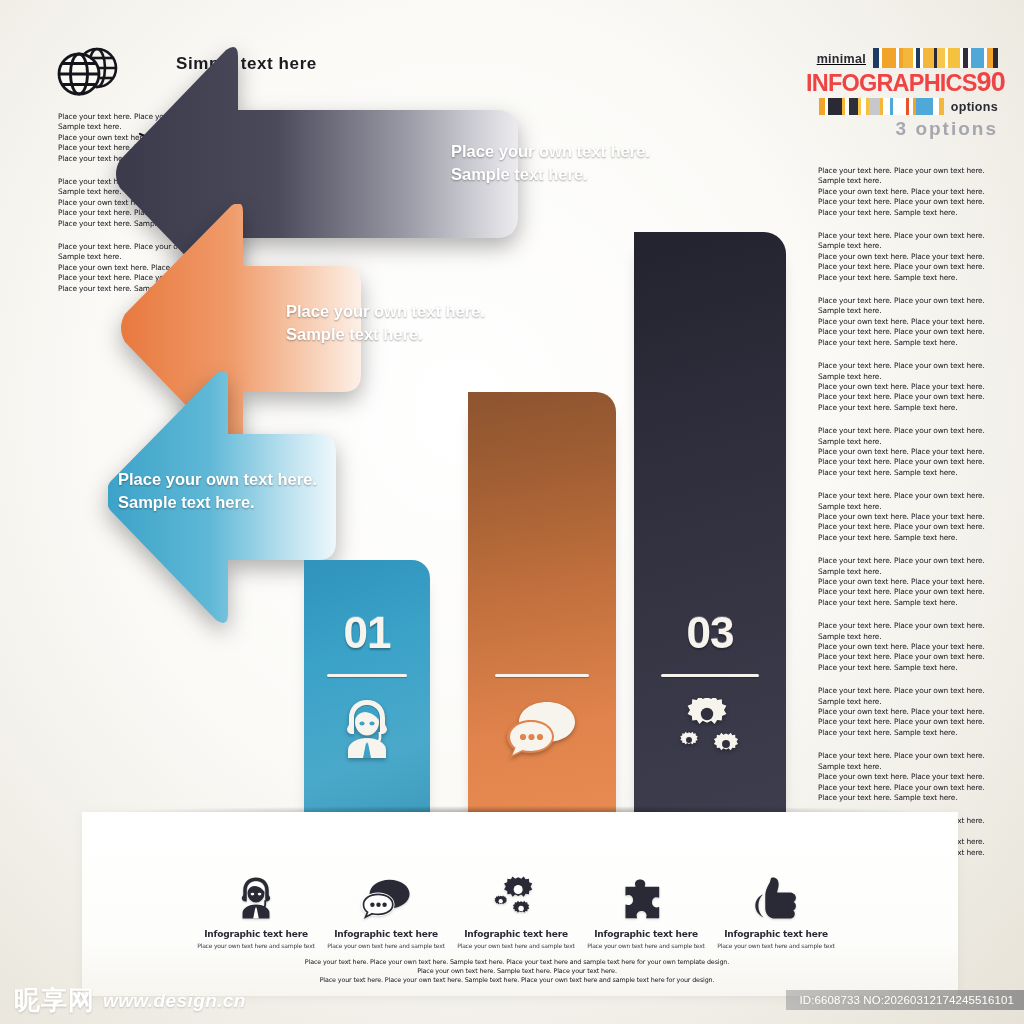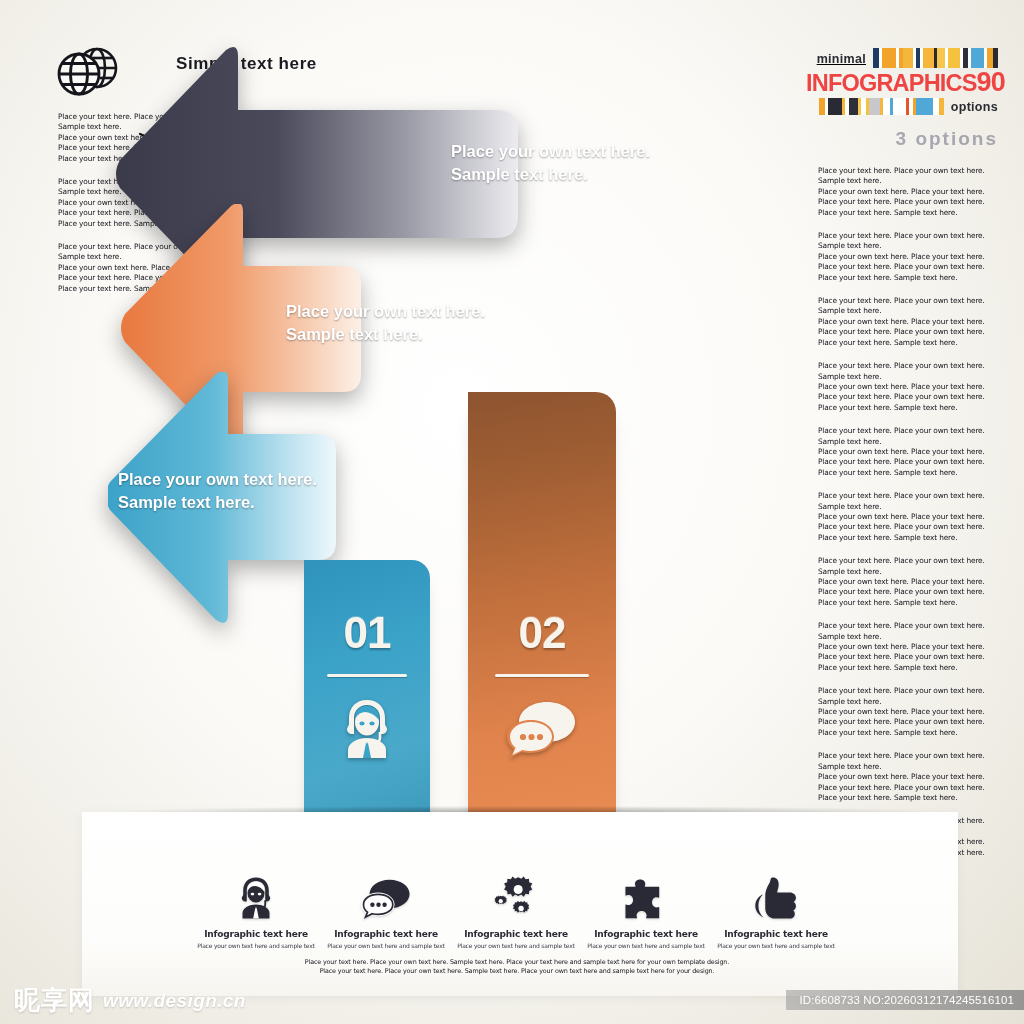--- a/index.html
+++ b/index.html
@@ -44,21 +44,21 @@
   #logo-main {
     font-size: 23.5px; font-weight: bold; color: #ef4444;
     letter-spacing: -0.8px; line-height: 28px; white-space: nowrap;
   }
   #logo-main .num { font-size: 27px; }
   #logo-row-3 { display: flex; align-items: center; justify-content: flex-end; gap: 7px; margin-top: 1px; }
   #logo-row-3 .bars { width: 125px; height: 17px; }
   #logo-template { font-size: 12.5px; color: #2b2b33; font-weight: bold; letter-spacing: .3px; }
   #logo-options {
     font-size: 19px; font-weight: bold; color: #9a9aa6;
-    letter-spacing: 2px; margin-top: 13px; opacity: .85;
+    letter-spacing: 2px; margin-top: 3px; opacity: .85;
   }
 
   
   #diagram { position: absolute; left: 8px; top: 0; width: 1024px; height: 880px; }
 
   
   .column { position: absolute; overflow: hidden; }
   #col-01 { left: 296px; top: 560px; width: 126px; height: 252px;
             border-radius: 0 18px 0 0;
             background: linear-gradient(160deg, #2f93bb 0%, #3ba2c8 38%, #4aa9ca 75%, #3f9cbe 100%);
@@ -402,23 +402,42 @@
         </linearGradient>
       </defs>
       <path d="M410 8 L410 62 L500 62 Q518 62 518 80 L518 170 Q518 188 500 188 L410 188 L410 242 Q410 256 398 248 L292 138 Q284 124 292 110 L398 2 Q410 -6 410 8 Z" transform="translate(-290,0)" fill="url(#g1)"></path>
     </svg>
   </div>
   <div class="arrow-text" id="arrow-01-text">
     <div>Place your own text here.</div>
     <div>Sample text here.</div>
   </div>
 
+  <div class="column" id="col-03">
+    <div class="col-number" style="top:376px;">03</div>
+    <div class="col-rule" style="top:442px;"></div>
+    <div class="col-icon" style="top:466px;">
+      <svg width="66" height="62" viewBox="0 0 66 62" fill="#f7f4ee">
+        <g transform="translate(30,16)">
+          <path d="M0,-17 l4.2,2.1 3.4,-3.2 2.6,4.0 4.6,-0.7 0.3,4.7 4.3,1.9 -2.4,4.1 2.4,4.1 -4.3,1.9 -0.3,4.7 -4.6,-0.7 -2.6,4.0 -3.4,-3.2 -4.2,2.1 -4.2,-2.1 -3.4,3.2 -2.6,-4.0 -4.6,0.7 -0.3,-4.7 -4.3,-1.9 2.4,-4.1 -2.4,-4.1 4.3,-1.9 0.3,-4.7 4.6,0.7 2.6,-4.0 3.4,3.2 Z"></path>
+          <circle cx="0" cy="0" r="6.2" fill="#2f2f3e"></circle>
+        </g>
+        <g transform="translate(49,46) scale(0.62)">
+          <path d="M0,-17 l4.2,2.1 3.4,-3.2 2.6,4.0 4.6,-0.7 0.3,4.7 4.3,1.9 -2.4,4.1 2.4,4.1 -4.3,1.9 -0.3,4.7 -4.6,-0.7 -2.6,4.0 -3.4,-3.2 -4.2,2.1 -4.2,-2.1 -3.4,3.2 -2.6,-4.0 -4.6,0.7 -0.3,-4.7 -4.3,-1.9 2.4,-4.1 -2.4,-4.1 4.3,-1.9 0.3,-4.7 4.6,0.7 2.6,-4.0 3.4,3.2 Z"></path>
+          <circle cx="0" cy="0" r="6.4" fill="#2f2f3e"></circle>
+        </g>
+        <g transform="translate(12,42) scale(0.45)">
+          <path d="M0,-17 l4.2,2.1 3.4,-3.2 2.6,4.0 4.6,-0.7 0.3,4.7 4.3,1.9 -2.4,4.1 2.4,4.1 -4.3,1.9 -0.3,4.7 -4.6,-0.7 -2.6,4.0 -3.4,-3.2 -4.2,2.1 -4.2,-2.1 -3.4,3.2 -2.6,-4.0 -4.6,0.7 -0.3,-4.7 -4.3,-1.9 2.4,-4.1 -2.4,-4.1 4.3,-1.9 0.3,-4.7 4.6,0.7 2.6,-4.0 3.4,3.2 Z"></path>
+          <circle cx="0" cy="0" r="6.6" fill="#2f2f3e"></circle>
+        </g>
+      </svg>
+    </div>
+  </div>
 
   <div class="column" id="col-02">
-    <div class="col-number" style="top:216px;">02</div>
     <div class="col-rule" style="top:282px;"></div>
     <div class="col-icon" style="top:306px;">
       <svg width="70" height="62" viewBox="0 0 70 62" fill="#f7f4ee">
         <path d="M40 4 C56 4 68 13 68 24 C68 35 56 44 40 44 C36 44 32.5 43.6 29.4 42.8 L16 50 L20.5 39.5 C15 35.8 12 30.3 12 24 C12 13 24 4 40 4 Z"></path>
         <path d="M24 22 C37 22 47 29.5 47 38.6 C47 47.7 37 55 24 55 C20.6 55 17.4 54.6 14.6 53.9 L3 60 L6.8 51.2 C2.4 48 0 43.5 0 38.6 C0 29.5 11 22 24 22 Z" fill="#e0834c"></path>
         <path d="M24 24 C36 24 45 30.6 45 38.6 C45 46.6 36 53 24 53 C20.9 53 18 52.6 15.4 52 L5.5 57 L8.6 49.8 C4.9 47 3 43 3 38.6 C3 30.6 12 24 24 24 Z" fill="#f7f4ee"></path>
         <circle cx="16" cy="39" r="3.1" fill="#e0834c"></circle>
         <circle cx="24.5" cy="39" r="3.1" fill="#e0834c"></circle>
         <circle cx="33" cy="39" r="3.1" fill="#e0834c"></circle>
       </svg>
@@ -520,20 +539,21 @@
         <path d="M13 24 C9 27.5 7 33 7 38.8 C7 45 9.4 50.5 13.6 54 C9 52 3 46.5 3 38.8 C3 31.5 8 25.5 13 24 Z"></path>
       </svg>
     </div>
     <div class="bi-title">Infographic text here</div>
     <div class="bi-sub">Place your own text here and sample text</div>
   </div>
 </div>
 
 <div id="bottom-copy">
   <div class="ph-line">Place your text here. Place your own text here. Sample text here. Place your text here and sample text here for your own template design.</div>
+  <div class="ph-line">Place your own text here. Sample text here. Place your text here.</div>
   <div class="ph-line">Place your text here. Place your own text here. Sample text here. Place your own text here and sample text here for your design.</div>
 </div>
 
 <div id="watermark">
   <span id="wm-cn">昵享网</span>
   <span id="wm-url">www.design.cn</span>
 </div>
 
 <div id="id-strip">ID:6608733 NO:20260312174245516101</div>
 

